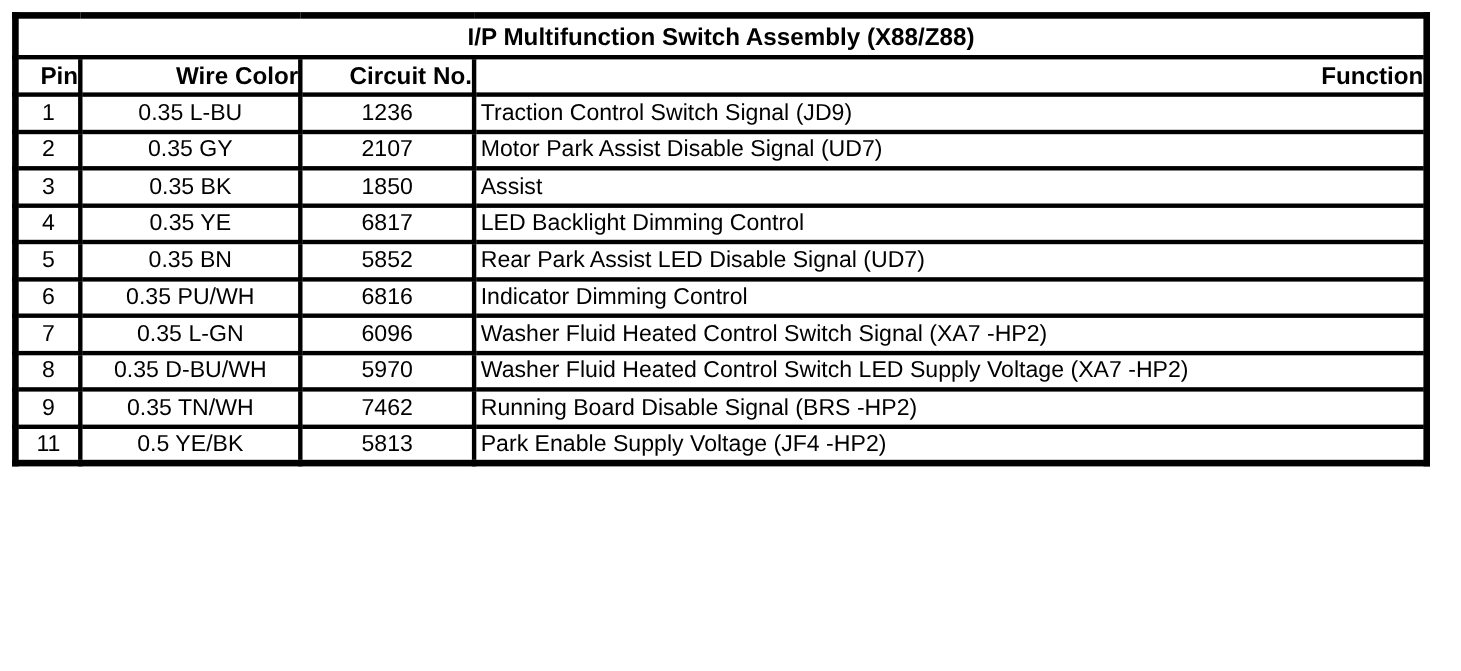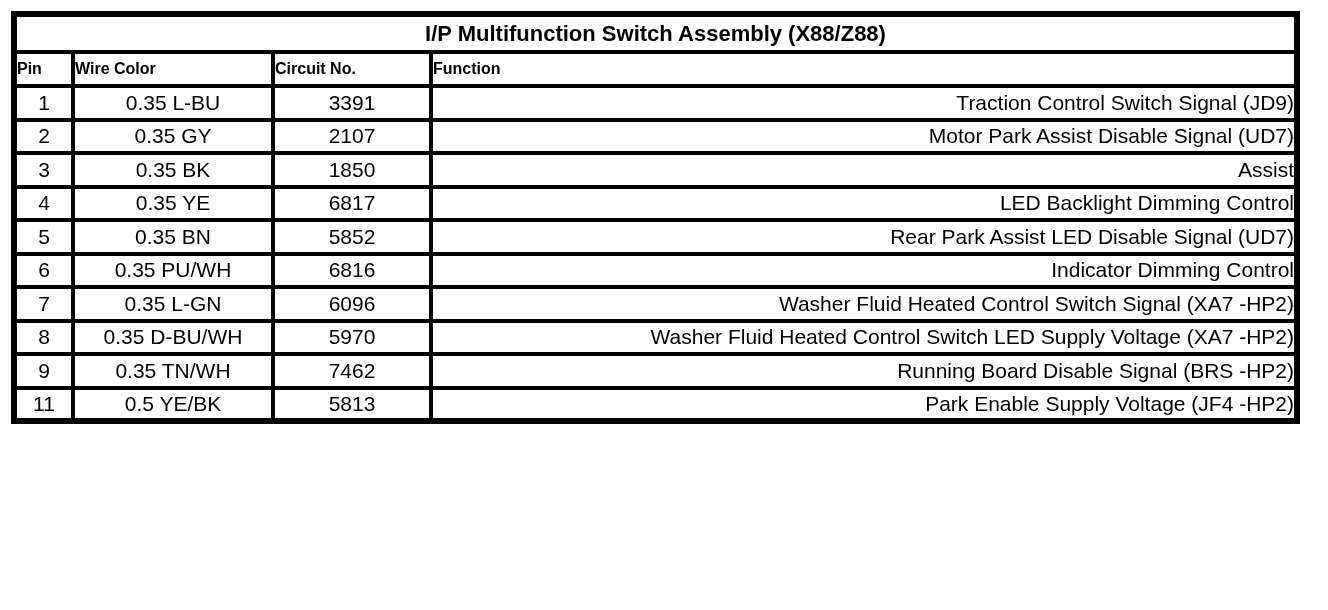--- a/index.html
+++ b/index.html
@@ -34,34 +34,34 @@
   }
   .title-cell {
     height: 38px;
     font-size: 22px;
     font-weight: bold;
     text-align: center;
     vertical-align: middle;
   }
   .header-row th {
     height: 34px;
-    font-size: 16px;
+    font-size: 22px;
     font-weight: bold;
-    text-align: left;
+    text-align: right;
     vertical-align: middle;
   }
   .data-row td {
     height: 33.5px;
     font-size: 21px;
     font-weight: normal;
     text-align: center;
     vertical-align: middle;
   }
   .data-row td.cell-function {
-    text-align: right;
+    text-align: left;
     padding-left: 4px;
   }
   col.col-pin { width: 59px; }
   col.col-wire { width: 200px; }
   col.col-circuit { width: 158px; }
   col.col-function { width: auto; }
 </style>
 </head>
 <body>
 
@@ -81,21 +81,21 @@
         <th>Pin</th>
         <th>Wire Color</th>
         <th>Circuit No.</th>
         <th>Function</th>
       </tr>
     </thead>
     <tbody id="rows-body">
   <tr class="data-row">
     <td class="cell-pin">1</td>
     <td class="cell-wire">0.35 L-BU</td>
-    <td class="cell-circuit">3391</td>
+    <td class="cell-circuit">1236</td>
     <td class="cell-function">Traction Control Switch Signal (JD9)</td>
   </tr>
 
   <tr class="data-row">
     <td class="cell-pin">2</td>
     <td class="cell-wire">0.35 GY</td>
     <td class="cell-circuit">2107</td>
     <td class="cell-function">Motor Park Assist Disable Signal (UD7)</td>
   </tr>
 

